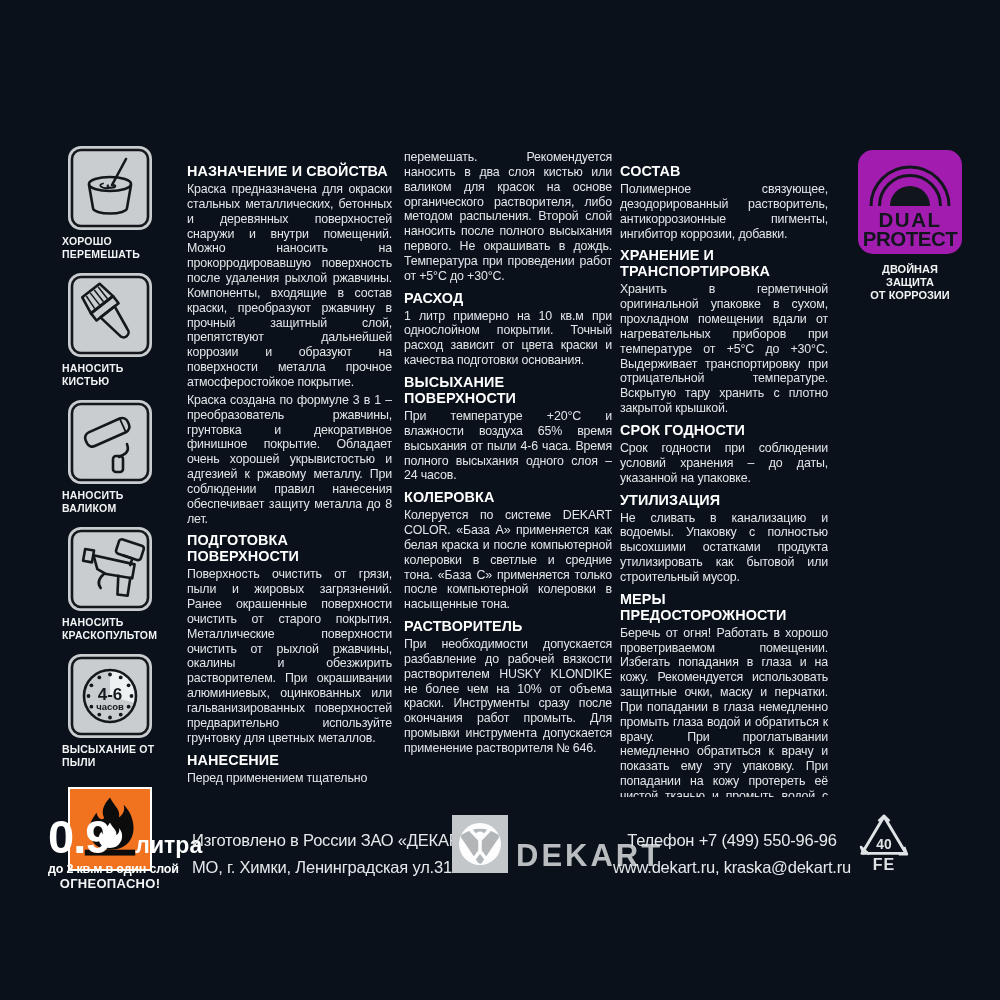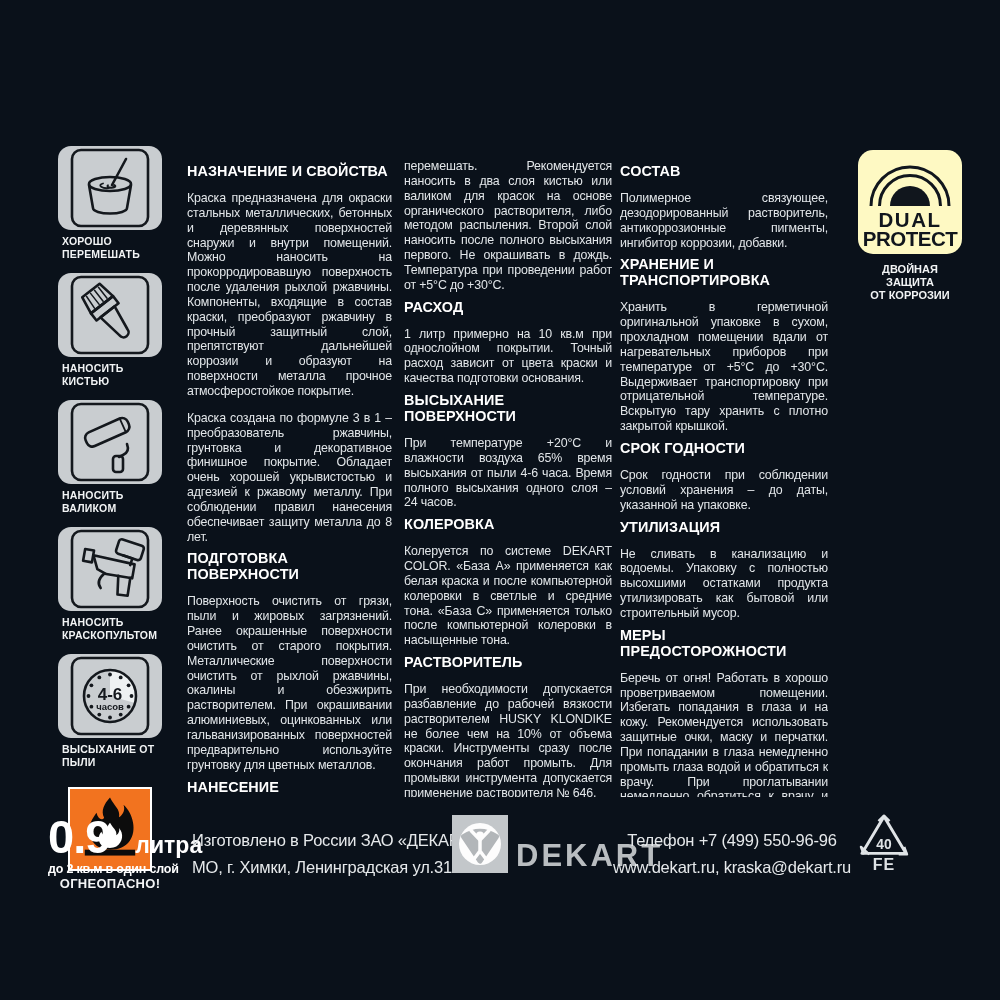--- a/index.html
+++ b/index.html
@@ -8,45 +8,45 @@
     background:#0a111a;
     font-family:"Liberation Sans", sans-serif;
     -webkit-font-smoothing:antialiased;
   }
   .label{position:absolute;inset:0;}
 
   
   .rail{position:absolute;left:62px;top:146px;width:96px;}
   .icon-block{display:flex;flex-direction:column;align-items:center;margin-bottom:13px;}
   .plate{
-    width:104px;height:84px;background:#c9cdd0;border-radius:13px;
+    width:84px;height:84px;background:#c9cdd0;border-radius:13px;
     display:flex;align-items:center;justify-content:center;
   }
   .icap{
     margin-top:5px;text-align:left;color:#f2f4f5;font-weight:bold;
     font-size:10.5px;line-height:12.5px;letter-spacing:.2px;text-transform:uppercase;
   }
   .fire-plate{
     width:80px;height:80px;background:#f2731f;border:2px solid #ffffff;
     display:flex;align-items:center;justify-content:center;margin-top:6px;
   }
   .fire-cap{margin-top:7px;font-size:13px;letter-spacing:.3px;}
 
   
   .col{position:absolute;top:147px;width:205px;color:#e2e6e9;
        font-size:12.4px;line-height:14.85px;letter-spacing:-0.15px;
        text-align:justify;height:650px;overflow:hidden;}
   .col .h{color:#ffffff;font-weight:bold;font-size:14.4px;line-height:16px;
           letter-spacing:.1px;margin:6px 0 2.5px 0;text-align:left;}
   .col .h:first-child{margin-top:16px;}
-  .col p{margin:12px 0 1px 0;}
+  .col p{margin:3px 0 1px 0;}
 
   
   .badge{position:absolute;left:858px;top:150px;width:104px;text-align:center;}
-  .badge-plate{width:104px;height:104px;background:#fef9c3;border-radius:15px;}
+  .badge-plate{width:104px;height:104px;background:#a21caf;border-radius:15px;}
   .badge-cap{margin-top:9px;color:#f2f4f5;font-weight:bold;font-size:11px;line-height:13px;}
 
   
   .vol{position:absolute;left:48px;top:814px;color:#ffffff;}
   .vol-row{display:flex;align-items:baseline;gap:20px;}
   .vol-num{font-size:47px;font-weight:bold;letter-spacing:-1px;line-height:46px;}
   .vol-unit{font-size:23px;font-weight:bold;margin-left:5px;}
   .vol-sub{font-size:12.5px;font-weight:bold;margin-top:2px;letter-spacing:-0.2px;}
 
   .made{position:absolute;left:192px;top:827px;color:#e6e9eb;font-size:16.5px;line-height:27px;letter-spacing:-0.2px;}

